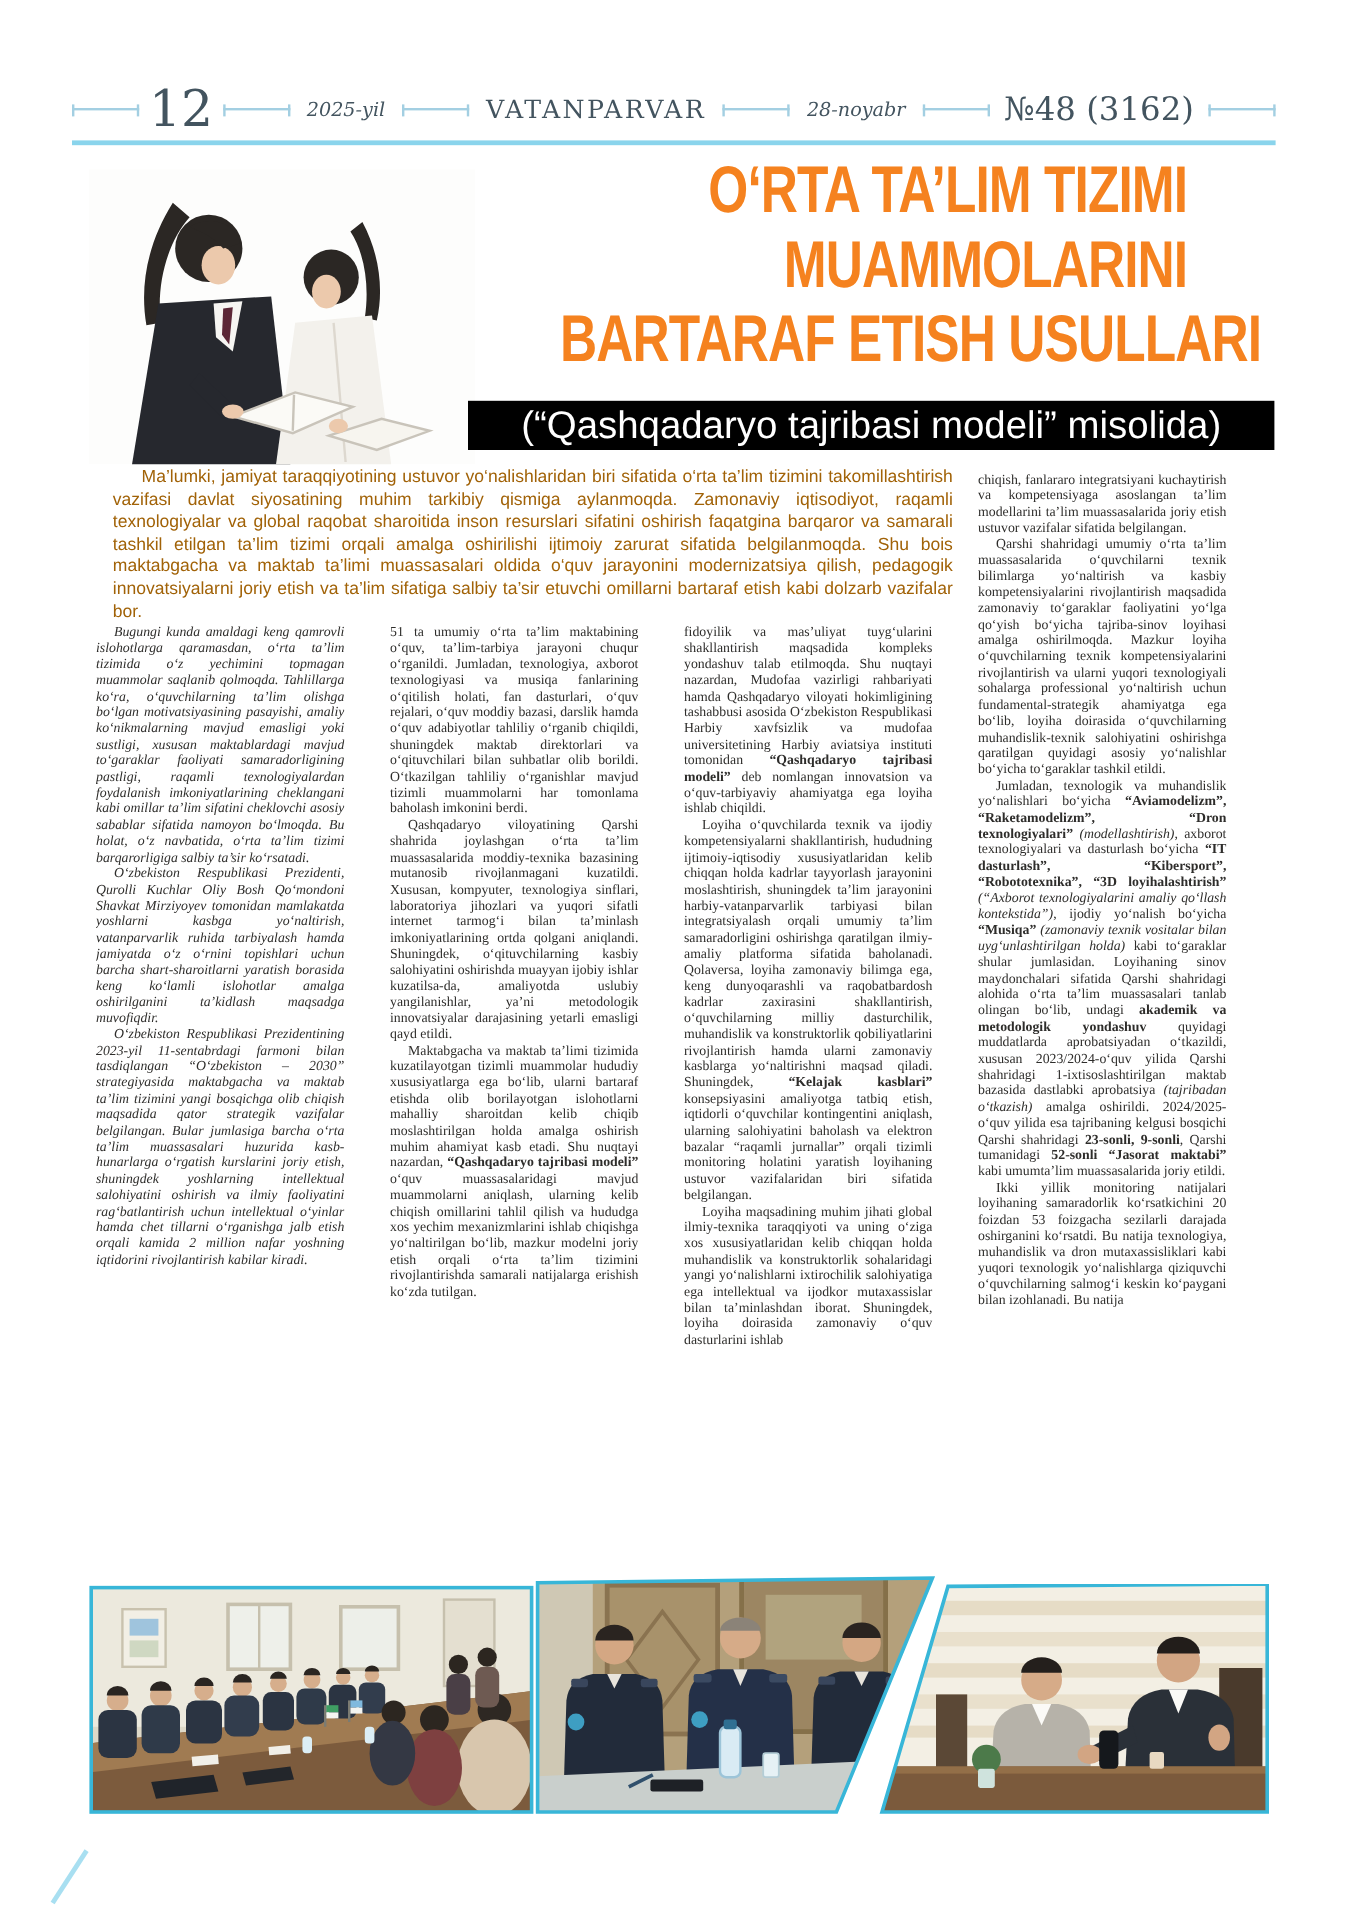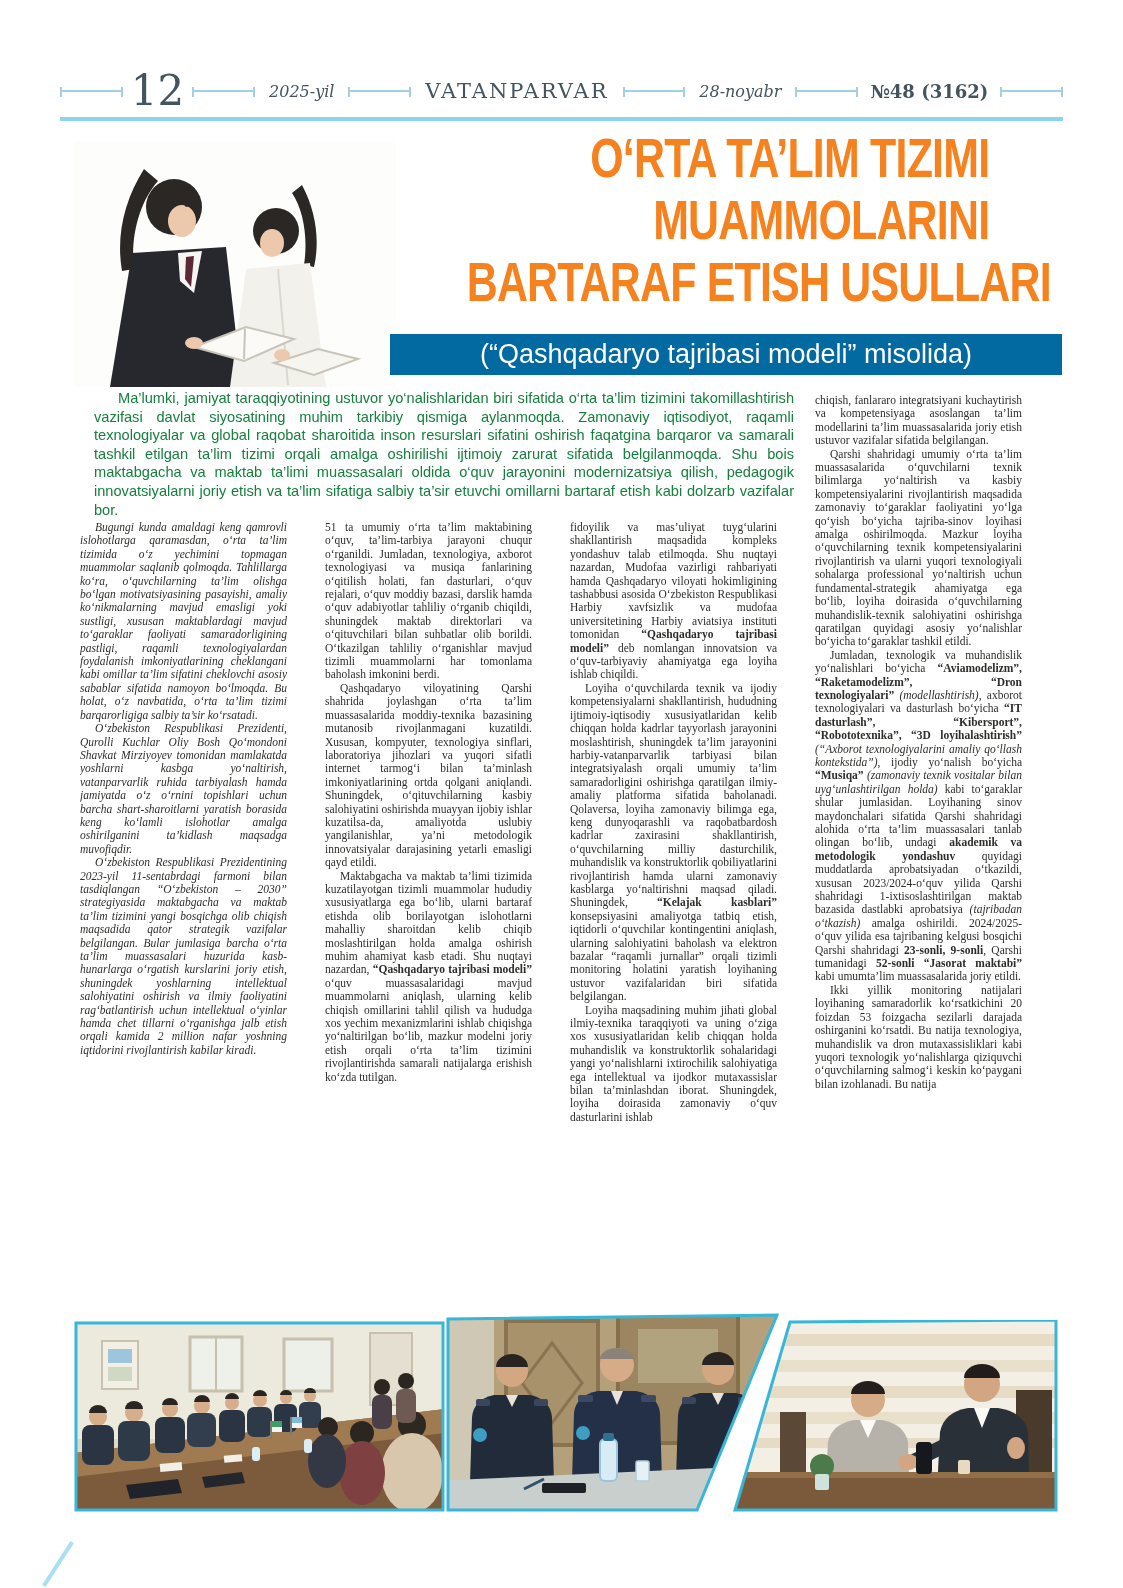--- a/index.html
+++ b/index.html
@@ -9,41 +9,41 @@
   
   .masthead{position:absolute;left:60px;top:68px;width:1003px;height:46px;
             display:flex;align-items:center;color:#43545f;}
   .m-line{flex:1;height:0;border-top:2px solid #a3cfe2;position:relative;min-width:18px;}
   .m-line::before,.m-line::after{content:"";position:absolute;top:-5px;width:2px;height:10px;background:#a3cfe2;}
   .m-line::before{left:0}
   .m-line::after{right:0}
   .m-page{font-family:"DejaVu Serif",serif;font-size:42px;line-height:42px;margin:0 8px;}
   .m-script{font-family:"DejaVu Serif",serif;font-style:italic;font-size:16px;margin:0 14px;}
   .m-title{font-family:"DejaVu Serif",serif;font-size:21px;letter-spacing:2px;margin:0 14px;text-align:right;}
-  .m-issue{font-family:"DejaVu Serif",serif;font-size:18px;font-weight:bold;margin:0 12px;}
+  .m-issue{font-family:"DejaVu Serif",serif;font-size:27px;font-weight:normal;margin:0 12px;}
   .top-rule{position:absolute;left:60px;top:117px;width:1003px;height:4px;background:#8ad4ec;}
 
   
   .kicker{position:absolute;left:84px;top:125px;width:202px;height:26px;background:#8b5cf6;
           color:#fff;font-family:"Liberation Sans",sans-serif;font-weight:bold;font-size:15px;
           line-height:26px;padding-left:13px;
           clip-path:polygon(0 0,100% 0,calc(100% - 13px) 100%,0 100%);margin-top:24px;}
 
   
   .headline{position:absolute;left:393px;top:127px;width:670px;color:#f5821f;
             font-family:"Liberation Sans",sans-serif;font-weight:bold;text-align:right;}
   .hl-line{font-size:55px;line-height:62px;letter-spacing:-1px;white-space:nowrap;
            transform:scaleX(0.78);transform-origin:50% 50%;}
 
-  .subtitle-bar{position:absolute;left:390px;top:334px;width:672px;height:41px;background:#0369a1;
-                color:#fff;font-family:"Liberation Sans",sans-serif;font-size:27px;
+  .subtitle-bar{position:absolute;left:390px;top:334px;width:672px;height:41px;background:#000000;
+                color:#fff;font-family:"Liberation Sans",sans-serif;font-size:32px;
                 display:flex;align-items:center;justify-content:center;white-space:nowrap;}
 
   
-  .lead{position:absolute;left:94px;top:389px;width:700px;color:#15803d;
+  .lead{position:absolute;left:94px;top:389px;width:700px;color:#a16207;
         font-family:"Liberation Sans",sans-serif;font-size:14.6px;line-height:18.6px;
         text-align:justify;text-indent:24px;}
 
   
   .col{position:absolute;width:207px;top:521px;height:793px;overflow:hidden;
        font-family:"Liberation Serif",serif;font-size:11.5px;line-height:13.4px;color:#2e2d2b;
        text-align:justify;}
   .col p{margin:0;text-indent:15px;}
   .col p.noindent{text-indent:0;}
   .col .b{font-weight:bold;}

